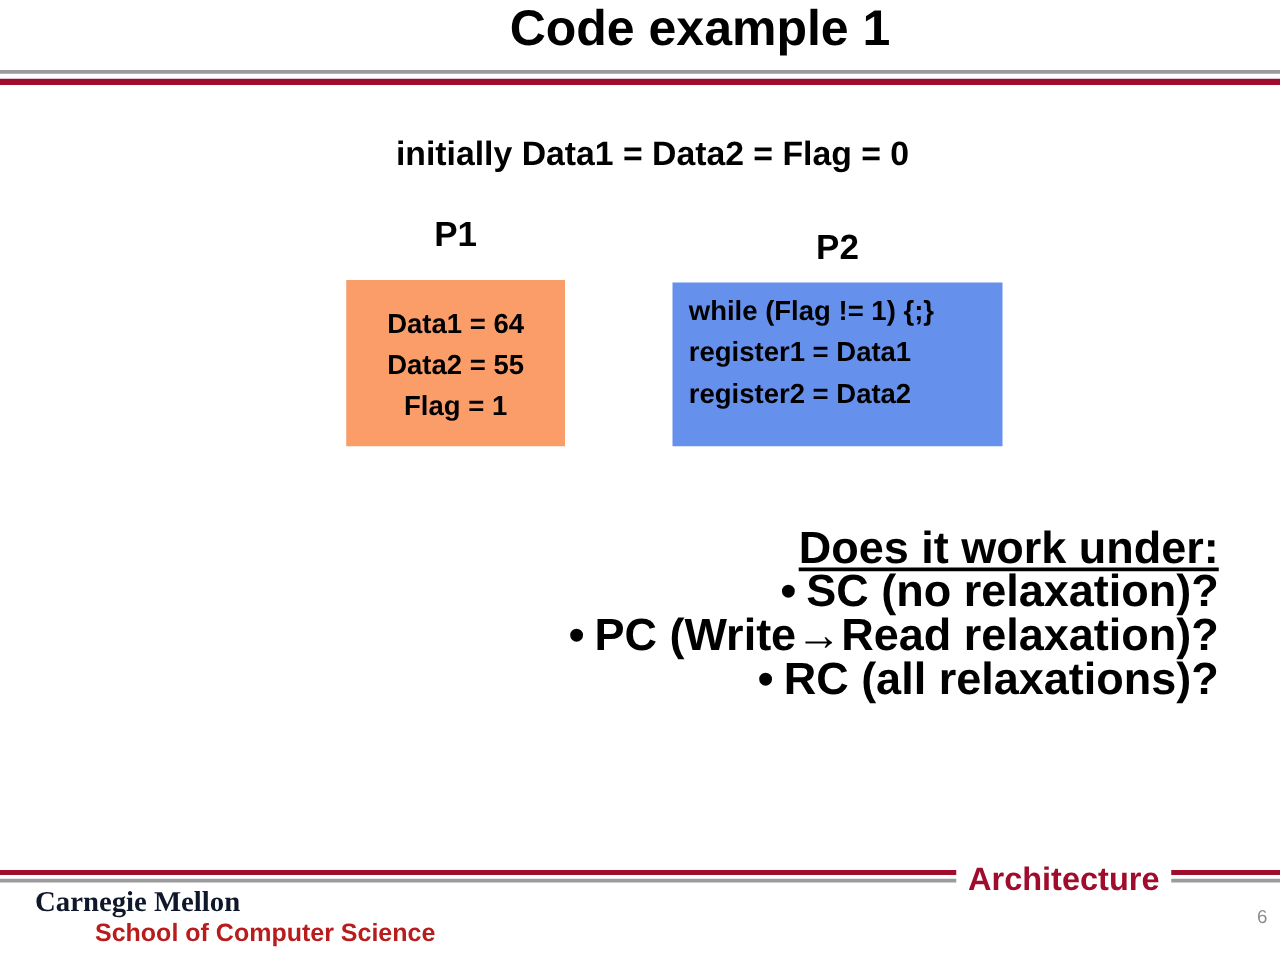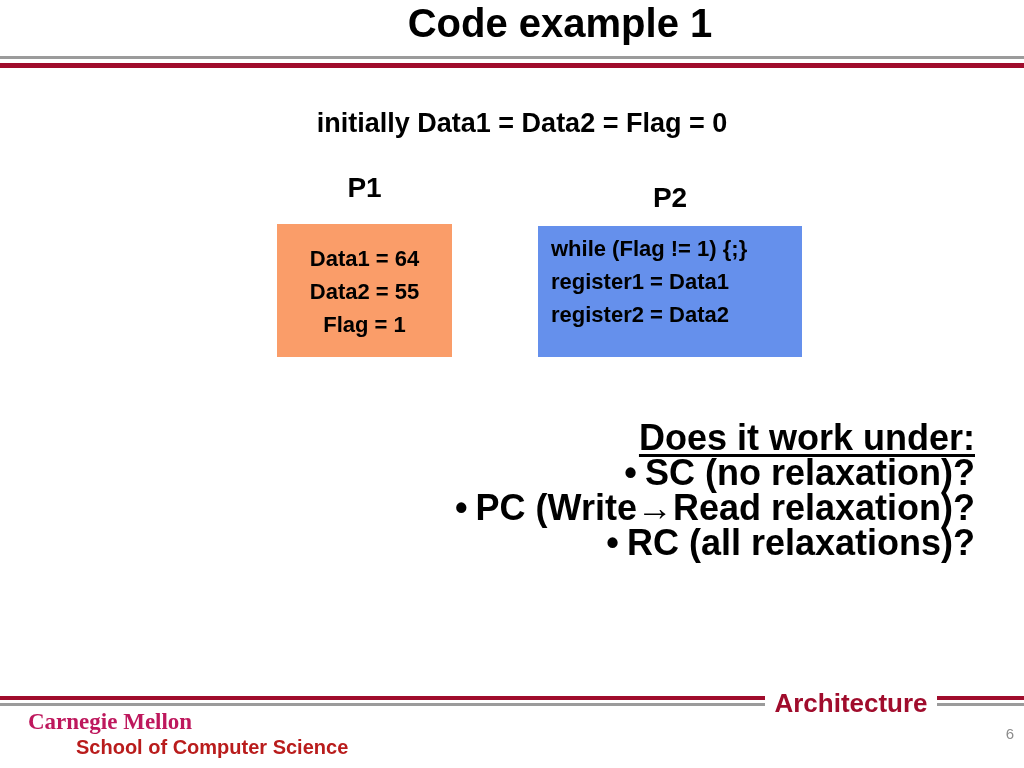--- a/index.html
+++ b/index.html
@@ -105,18 +105,18 @@
     <div class="question-item">
       <span class="bullet-glyph">•</span><span>RC (all relaxations)?</span>
     </div>
   </div>
 
   <div class="rule rule-red footer-rule-red" style="background-color: rgb(160, 12, 44);"></div>
   <div class="rule rule-gray footer-rule-gray" style="background-color: rgb(155, 155, 155);"></div>
 
   <div class="abs footer-section" style="color: rgb(160, 12, 44);">Architecture</div>
 
-  <div class="abs institution" style="color: #be185d;">Carnegie Mellon</div>
+  <div class="abs institution" style="color: #0f172a;">Carnegie Mellon</div>
   <div class="abs school" style="color: #b91c1c; margin-left: 48px;">School of Computer Science</div>
 
   <div class="abs page-number">6</div>
 
 </div>
 
 </body></html>

